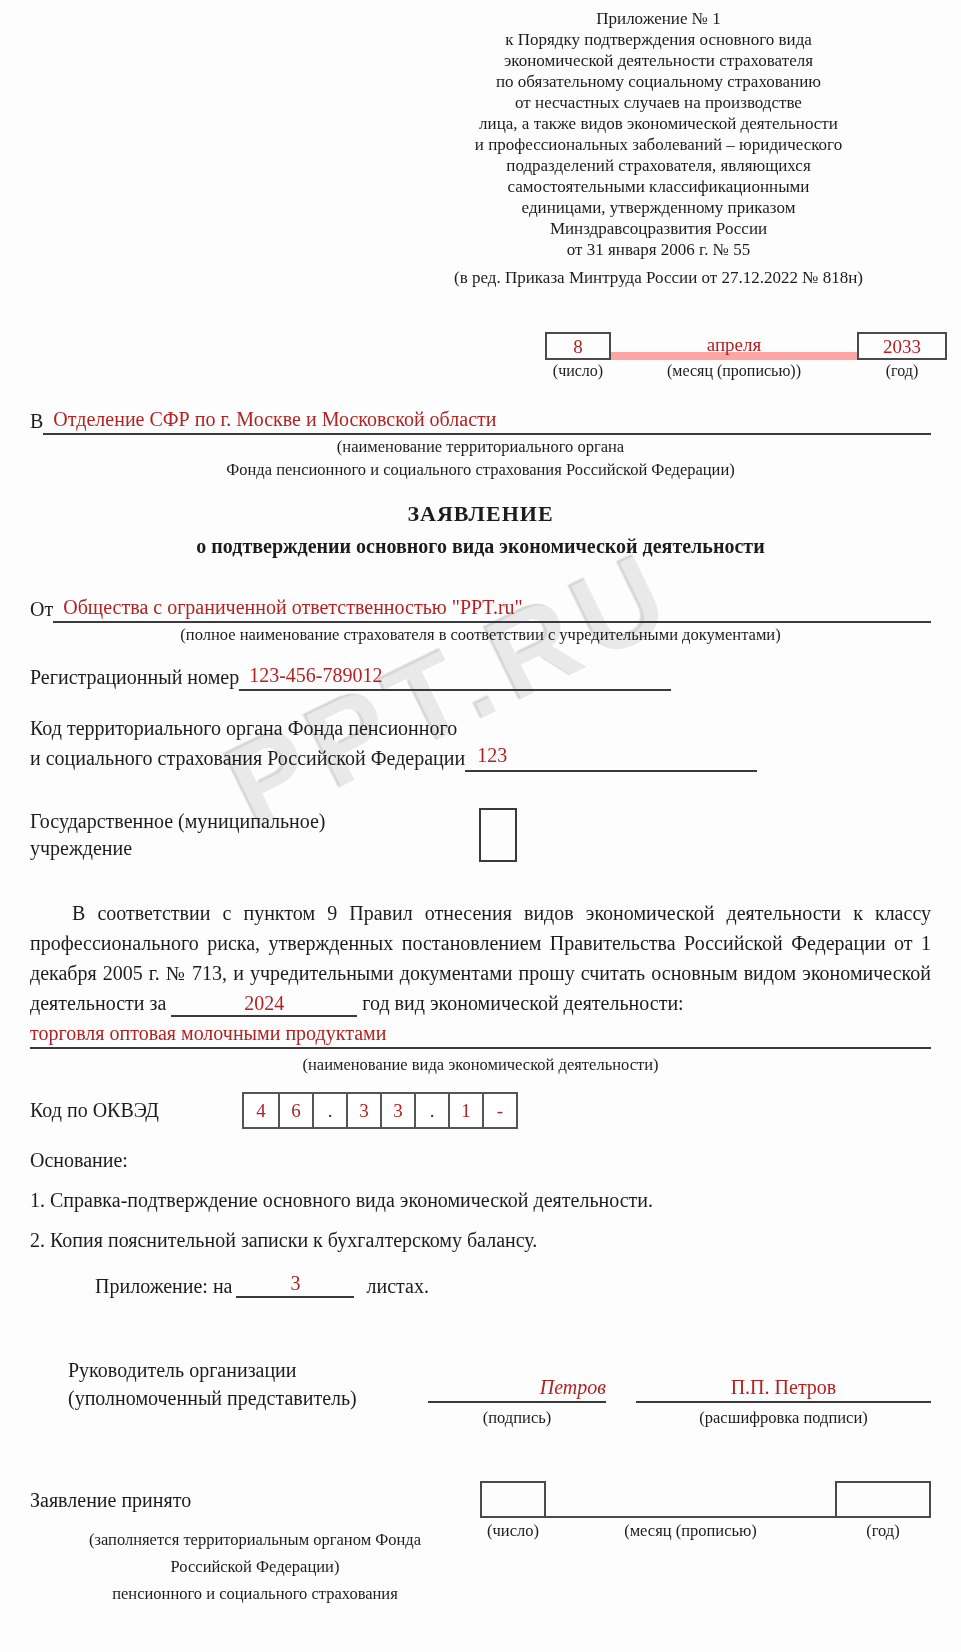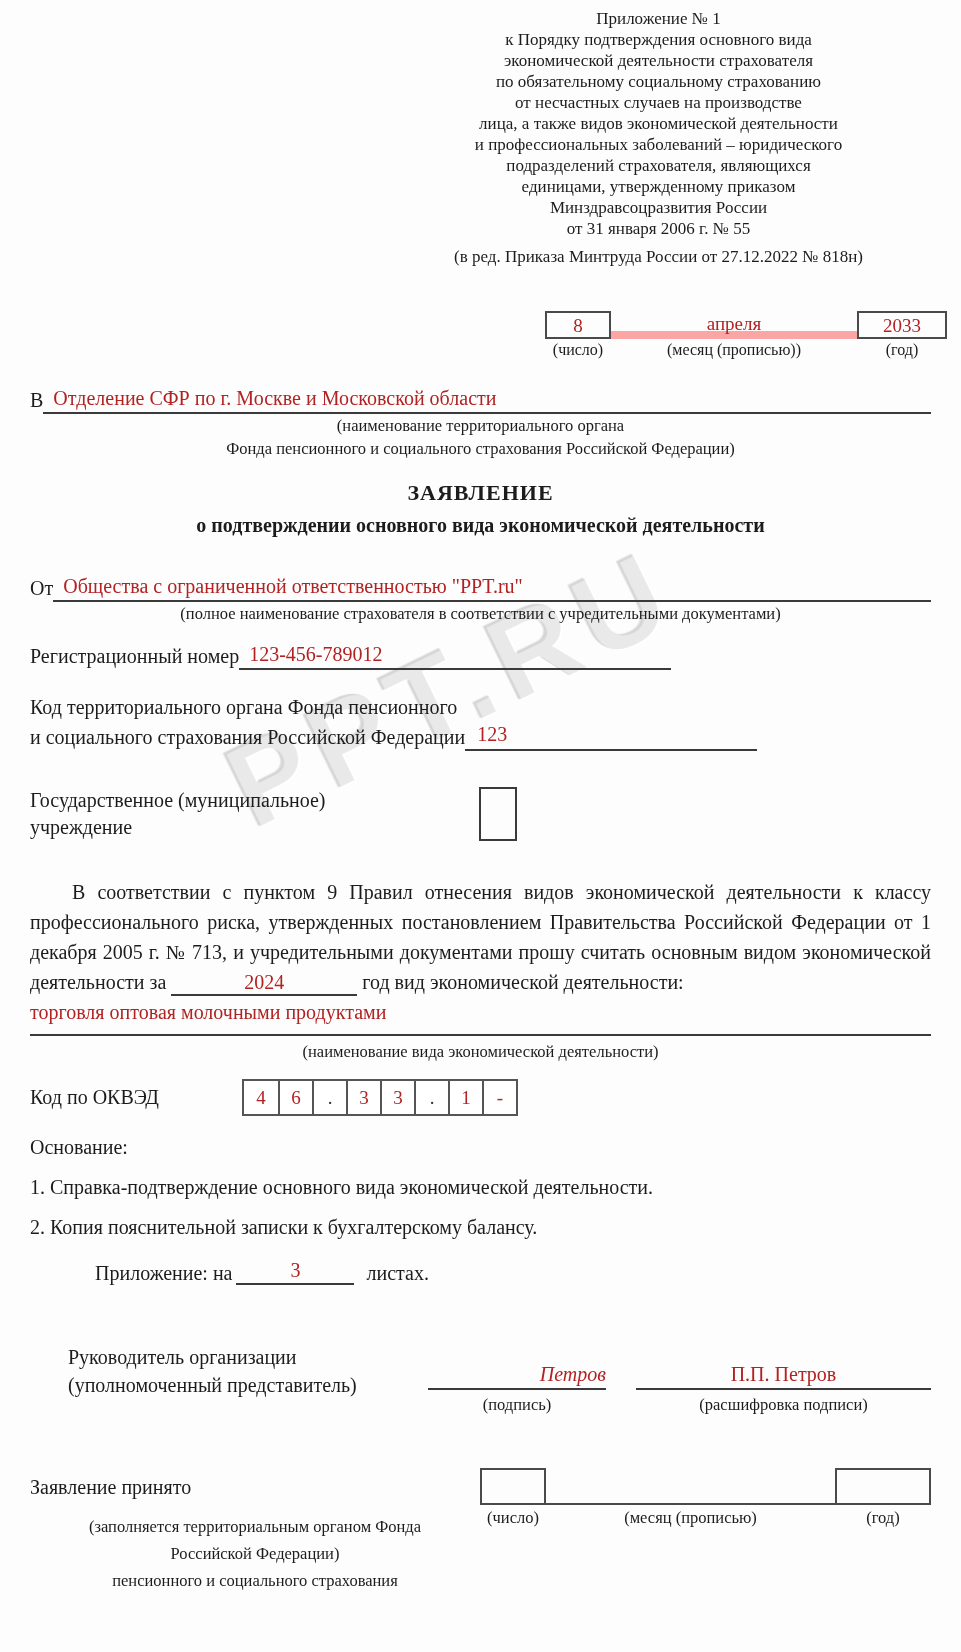--- a/index.html
+++ b/index.html
@@ -61,21 +61,21 @@
   .reg-line { flex: none; width: 432px; }
   .terr-block { margin-top: 24px; font-size: 20px; line-height: 27px; }
   .terr-line2 { display: flex; align-items: flex-end; }
   .terr-value { width: 292px; border-bottom: 2px solid #3a3a3a; padding: 0 4px 1px 12px; }
   .gov-row { display: flex; margin-top: 36px; font-size: 20px; line-height: 27px; }
   .gov-label { width: 449px; }
   .gov-box { width: 38px; height: 54px; border: 2px solid #3a3a3a; background: #fdfdfd; }
   
   .body-par { margin: 36px 0 0 0; text-align: justify; text-indent: 42px; font-size: 20px; line-height: 30px; }
   .year-blank { display: inline-block; width: 186px; border-bottom: 2px solid #3a3a3a; text-align: center; text-indent: 0; line-height: 24px; }
-  .activity-line { border-bottom: 2px solid #3a3a3a; font-size: 20px; padding: 2px 4px 10px 0; margin-top: 2px; }
+  .activity-line { border-bottom: 2px solid #3a3a3a; font-size: 20px; padding: 2px 4px 2px 0; margin-top: 2px; }
   .activity-caption { margin-top: 4px; }
   
   .okved-row { display: flex; align-items: center; margin-top: 16px; }
   .okved-label { font-size: 20px; width: 212px; }
   .okved-cells { display: flex; border: 2px solid #555; background: #fff; }
   .okved-cell { width: 34px; height: 33px; border-left: 2px solid #555; display: flex; align-items: center; justify-content: center; font-size: 19px; color: #b22222; }
   .okved-cell:first-child { border-left: none; }
   .okved-cell.dot { color: #333; }
   .basis-label { font-size: 20px; margin-top: 20px; }
   .basis-item { font-size: 20px; margin-top: 17px; }
@@ -117,20 +117,21 @@
 
     <div class="header-block">
       <div>Приложение № 1</div>
       <div>к Порядку подтверждения основного вида</div>
       <div>экономической деятельности страхователя</div>
       <div>по обязательному социальному страхованию</div>
       <div>от несчастных случаев на производстве</div>
       <div>лица, а также видов экономической деятельности</div>
       <div>и профессиональных заболеваний – юридического</div>
       <div>подразделений страхователя, являющихся</div>
+      <div>самостоятельными  классификационными</div>
       <div>единицами, утвержденному приказом</div>
       <div>Минздравсоцразвития России</div>
       <div>от 31 января 2006 г. № 55</div>
     </div>
     <div class="amendment">(в ред. Приказа Минтруда России от 27.12.2022 № 818н)</div>
 
     <div class="date-row">
       <div class="date-cells">
         <div class="date-box db-day red">8</div>
         <div class="date-month red">апреля</div>

